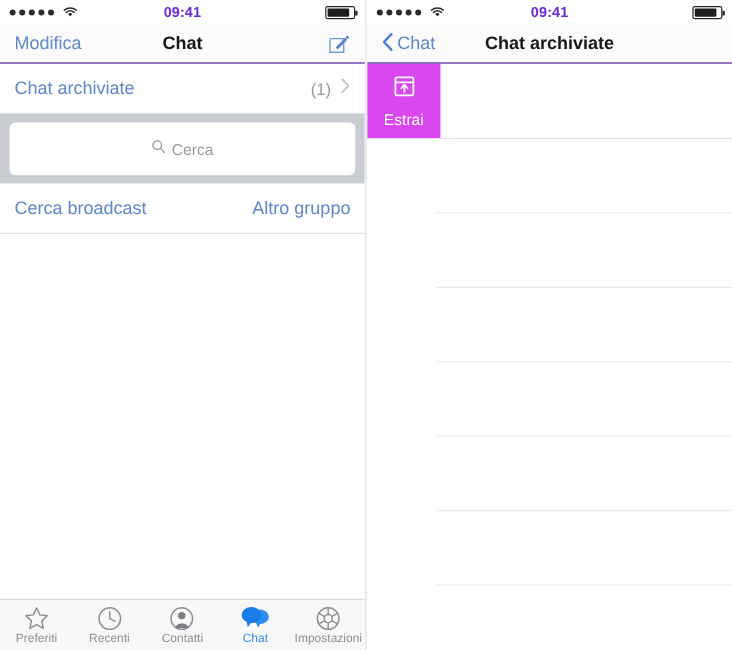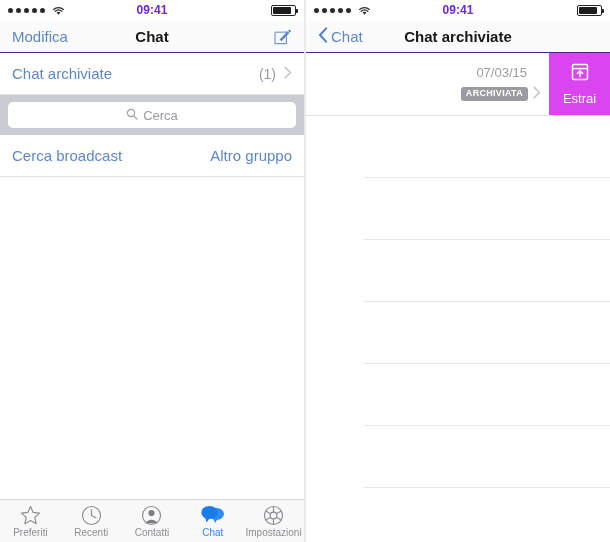--- a/index.html
+++ b/index.html
@@ -175,21 +175,21 @@
 
   
   .searchwrap {
     background: #c9ccd2;
     padding: 7px 8px;
     box-sizing: border-box;
   }
   .searchfield {
     background: #ffffff;
     border-radius: 5px;
-    height: 26px;
+    height: 44px;
     display: flex;
     align-items: center;
     justify-content: center;
     gap: 5px;
     cursor: text;
     text-align: center;
   }
   .search-ph {
     font-size: 13px;
     color: #9a9a9f;
@@ -474,31 +474,20 @@
           <svg width="10" height="16" viewBox="0 0 10 16">
               <path d="M8.2 1.4 L2 8 L8.2 14.6" stroke="#4a7fd4" stroke-width="2" fill="none" stroke-linecap="round" stroke-linejoin="round"></path>
             </svg>
         </span>
         <span>Chat</span>
       </div>
       <div class="nav-title">Chat archiviate</div>
     </div>
 
     <div class="swipe-row">
-      <div class="swipe-content">
-        <span class="swipe-date">07/03/15</span>
-        <div class="badge-line">
-          <span class="badge">ARCHIVIATA</span>
-          <span>
-            <svg width="8" height="13" viewBox="0 0 8 13">
-                <path d="M1.2 1.2 L6.4 6.5 L1.2 11.8" stroke="#c2c2c6" stroke-width="1.5" fill="none" stroke-linecap="round" stroke-linejoin="round"></path>
-              </svg>
-          </span>
-        </div>
-      </div>
       <div class="act act-estrai">
         <span>
           <svg width="20" height="20" viewBox="0 0 20 20">
             <rect x="2.5" y="2.5" width="15" height="15" rx="1.6" stroke="#ffffff" stroke-width="1.5" fill="none"></rect>
             <path d="M2.5 6.6 L17.5 6.6" stroke="#ffffff" stroke-width="1.5"></path>
             <path d="M10 14.6 L10 9.2" stroke="#ffffff" stroke-width="1.5" stroke-linecap="round"></path>
             <path d="M7.4 11.4 L10 8.8 L12.6 11.4" stroke="#ffffff" stroke-width="1.5" fill="none" stroke-linecap="round" stroke-linejoin="round"></path>
           </svg>
         </span>
         <span class="act-label">Estrai</span>

